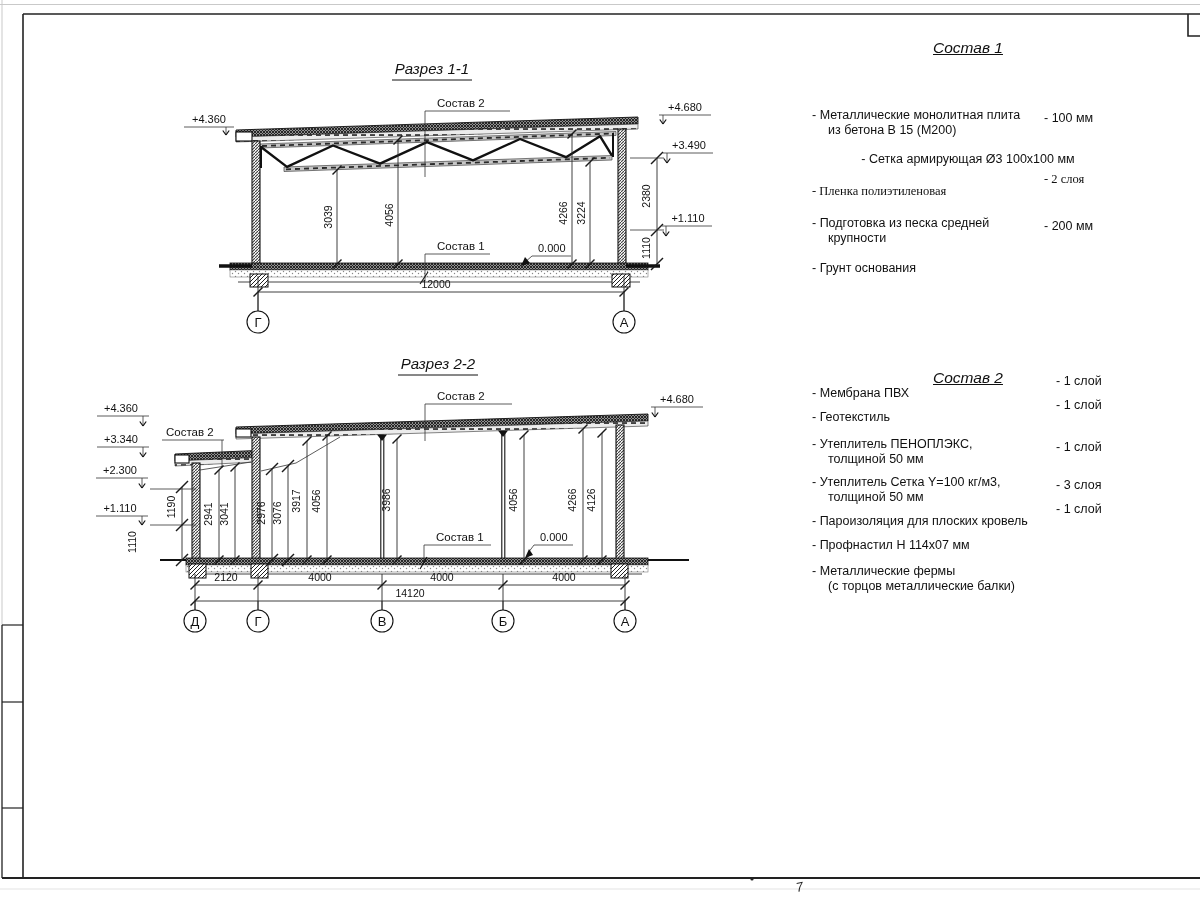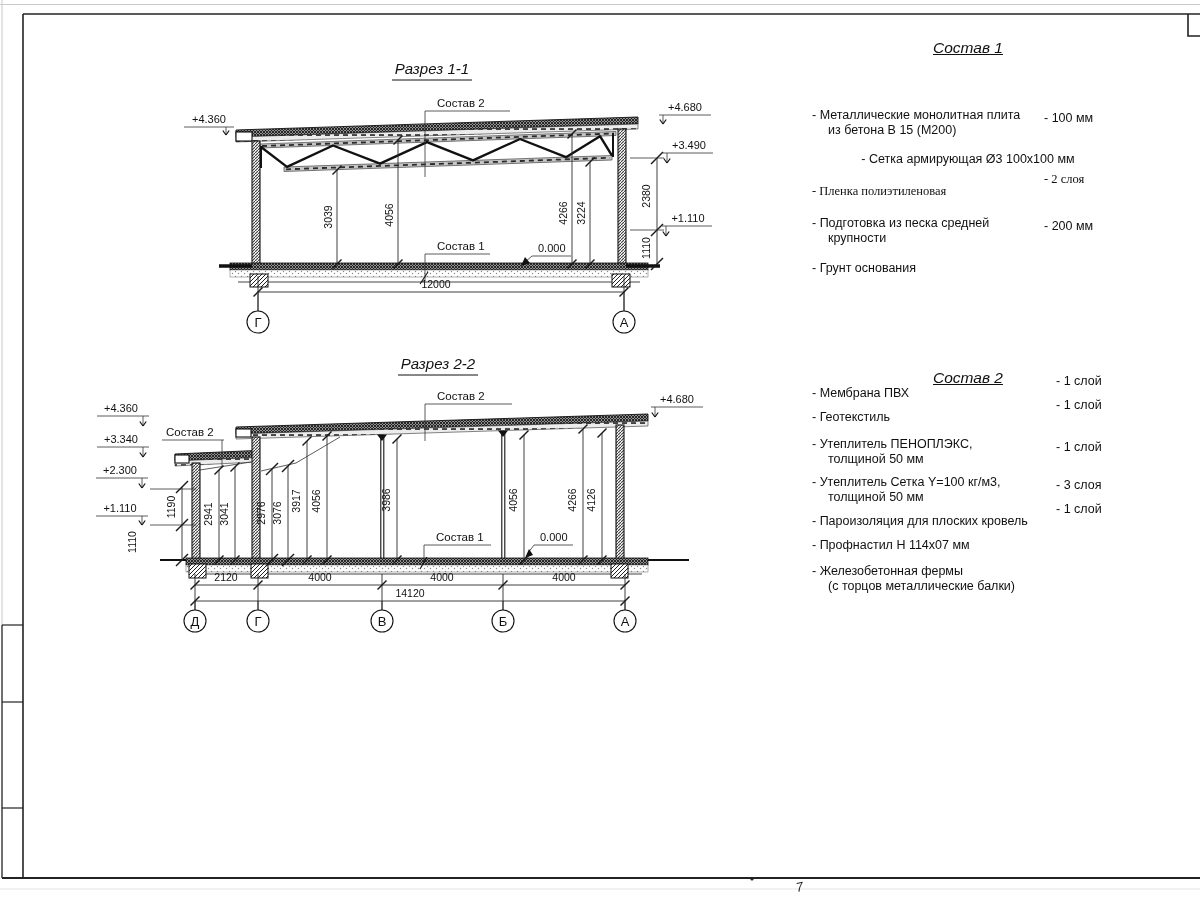--- a/index.html
+++ b/index.html
@@ -405,19 +405,19 @@
       <span class="val">- 3 слоя</span>
     </div>
     <div class="item" style="margin-bottom:9px;">
       <div>- Пароизоляция для плоских кровель</div>
       <span class="val">- 1 слой</span>
     </div>
     <div class="item" style="margin-bottom:10px;">
       <div>- Профнастил Н 114х07 мм</div>
     </div>
     <div class="item">
-      <div>- Железобетонная фермы</div>
+      <div>- Металлические фермы</div>
       <div class="cont">(с торцов металлические балки)</div>
     </div>
   </div>
 </div>
 
 </div>
 
 </body></html>

